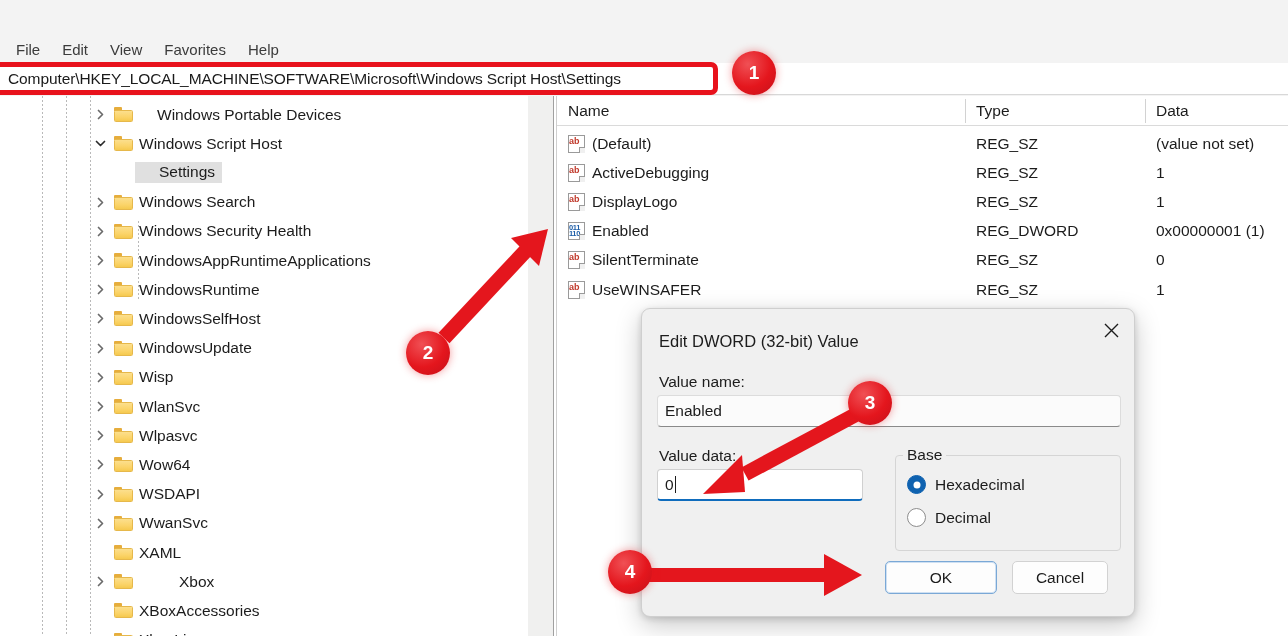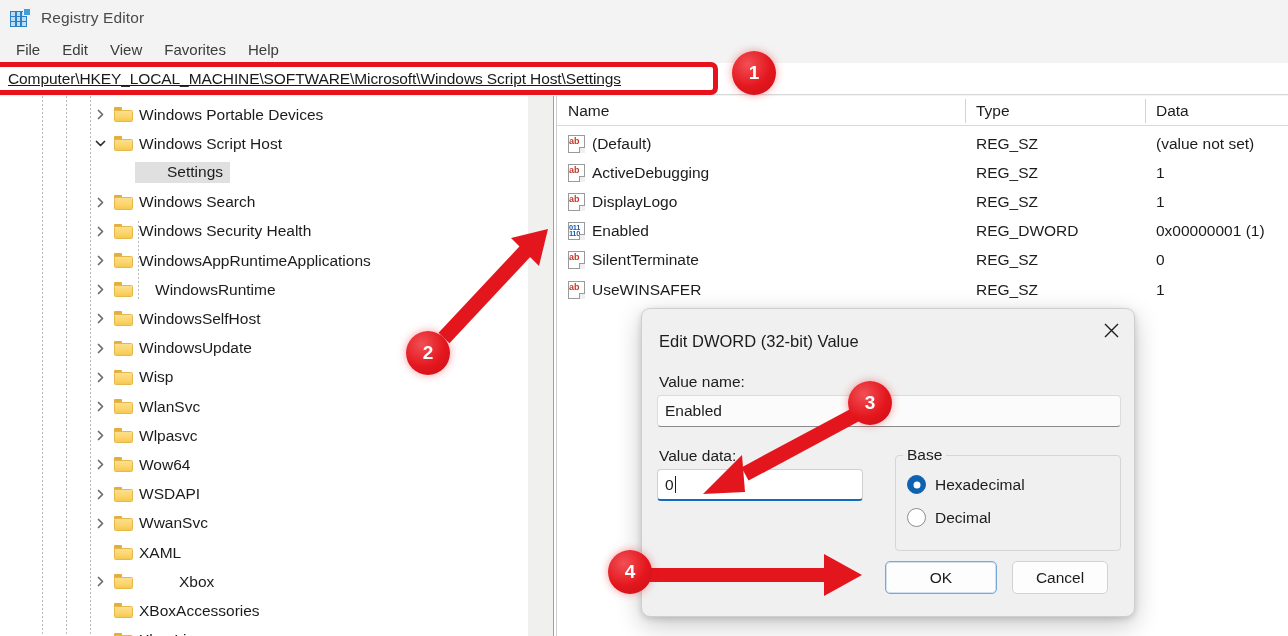--- a/index.html
+++ b/index.html
@@ -48,21 +48,20 @@
 
   
   .addressbar {
     position: absolute; left: 0; top: 63px; width: 1288px; height: 32px;
     background: #ffffff; border-bottom: 1px solid #d8d8d8;
     display: flex; align-items: center;
   }
   .address-text {
     font-size: 15.5px; color: #1a1a1a; padding-left: 8px; white-space: nowrap;
     letter-spacing: -.1px;
-    text-decoration: underline;
   }
   
   .addr-highlight {
     position: absolute; left: -8px; top: 62px; width: 726px; height: 33px;
     border: 5px solid #e8121c; border-radius: 7px;
     pointer-events: none; z-index: 40;
   }
 
   
   .content {
@@ -241,37 +240,20 @@
     box-shadow: 0 0 9px rgba(228,22,29,.42);
     z-index: 60;
   }
   .anno-svg { position: absolute; left: 0; top: 0; width: 1288px; height: 636px; z-index: 50; pointer-events: none; }
 </style>
 </head>
 <body>
 
 <div id="app">
 
-  <div class="titlebar">
-    <div class="app-icon">
-      <div class="grid">
-        <i></i>
-          <i></i>
-          <i></i>
-          <i></i>
-          <i></i>
-          <i></i>
-          <i></i>
-          <i></i>
-          <i></i>
-      </div>
-      <div class="dot"></div>
-    </div>
-    <div class="title-text">Registry Editor</div>
-  </div>
 
   <div class="menubar">
     <div class="menu-item">File</div>
     <div class="menu-item">Edit</div>
     <div class="menu-item">View</div>
     <div class="menu-item">Favorites</div>
     <div class="menu-item">Help</div>
   </div>
 
   <div class="addressbar">
@@ -289,40 +271,40 @@
           <div class="tree-row" style="position: absolute; left: 0px; top: 4px; width: 528px;">
             <span class="chev" style="left: 90px;">
               <svg width="13" height="13" viewBox="0 0 13 13">
                 <path d="M4.5 2.5 L8.5 6.5 L4.5 10.5" stroke="#6a6a6a" stroke-width="1.7" fill="none" stroke-linecap="round" stroke-linejoin="round"></path>
               </svg>
             </span>
             <span class="folder" style="left: 114px;">
               <span class="tab"></span>
               <span class="body"></span>
             </span>
-            <span class="node-label" style="position: absolute; left: 139px; text-align: right;">Windows Portable Devices</span>
+            <span class="node-label" style="position: absolute; left: 157px; text-align: right;">Windows Portable Devices</span>
           </div>
           <div class="tree-row" style="position: absolute; left: 0px; top: 33.2px; width: 528px;">
             <span class="chev" style="left: 90px;">
               <svg width="13" height="13" viewBox="0 0 13 13">
                 <path d="M2.5 4.5 L6.5 8.5 L10.5 4.5" stroke="#2b2b2b" stroke-width="1.7" fill="none" stroke-linecap="round" stroke-linejoin="round"></path>
               </svg>
             </span>
             <span class="folder" style="left: 114px;">
               <span class="tab"></span>
               <span class="body"></span>
             </span>
             <span class="node-label" style="position: absolute; left: 139px;">Windows Script Host</span>
           </div>
           <div class="tree-row selected" style="position: absolute; left: 0px; top: 62.4px; width: 528px;">
             <span class="folder" style="left: 138px;">
               <span class="tab"></span>
               <span class="body"></span>
             </span>
-            <span class="node-label" style="position: absolute; left: 135px; padding-left: 32px;">Settings</span>
+            <span class="node-label" style="position: absolute; left: 135px; padding-left: 24px;">Settings</span>
           </div>
           <div class="tree-row" style="position: absolute; left: 0px; top: 91.6px; width: 528px;">
             <span class="chev" style="left: 90px;">
               <svg width="13" height="13" viewBox="0 0 13 13">
                 <path d="M4.5 2.5 L8.5 6.5 L4.5 10.5" stroke="#6a6a6a" stroke-width="1.7" fill="none" stroke-linecap="round" stroke-linejoin="round"></path>
               </svg>
             </span>
             <span class="folder" style="left: 114px;">
               <span class="tab"></span>
               <span class="body"></span>
@@ -356,21 +338,21 @@
           <div class="tree-row" style="position: absolute; left: 0px; top: 179.2px; width: 528px;">
             <span class="chev" style="left: 90px;">
               <svg width="13" height="13" viewBox="0 0 13 13">
                 <path d="M4.5 2.5 L8.5 6.5 L4.5 10.5" stroke="#6a6a6a" stroke-width="1.7" fill="none" stroke-linecap="round" stroke-linejoin="round"></path>
               </svg>
             </span>
             <span class="folder" style="left: 114px;">
               <span class="tab"></span>
               <span class="body"></span>
             </span>
-            <span class="node-label" style="position: absolute; left: 139px; margin-left: 16px;">WindowsRuntime</span>
+            <span class="node-label" style="position: absolute; left: 139px;">WindowsRuntime</span>
           </div>
           <div class="tree-row" style="position: absolute; left: 0px; top: 208.4px; width: 528px;">
             <span class="chev" style="left: 90px;">
               <svg width="13" height="13" viewBox="0 0 13 13">
                 <path d="M4.5 2.5 L8.5 6.5 L4.5 10.5" stroke="#6a6a6a" stroke-width="1.7" fill="none" stroke-linecap="round" stroke-linejoin="round"></path>
               </svg>
             </span>
             <span class="folder" style="left: 114px;">
               <span class="tab"></span>
               <span class="body"></span>

